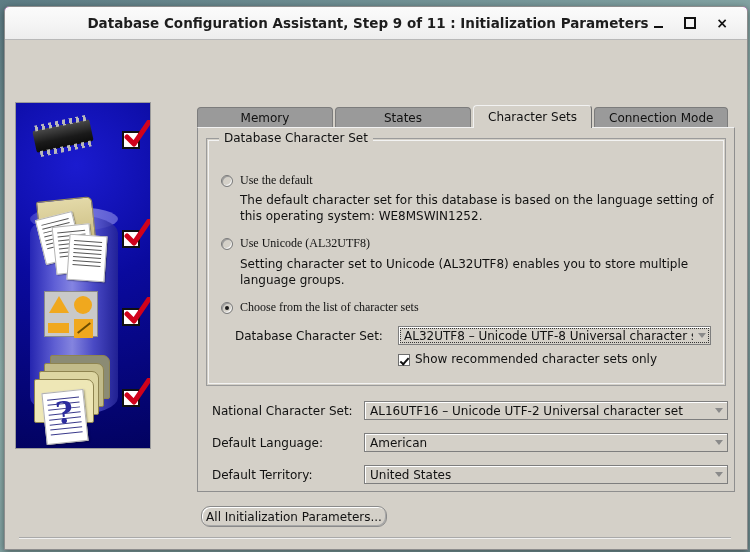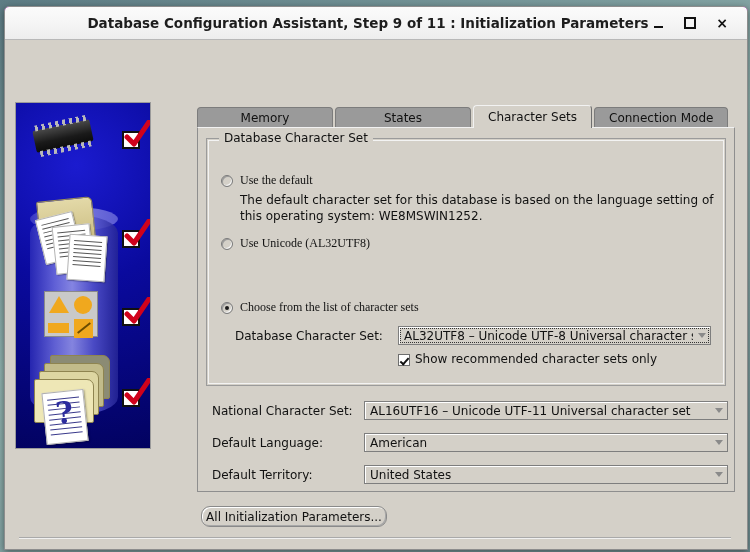--- a/index.html
+++ b/index.html
@@ -608,20 +608,21 @@
         <div class="radio-row" style="left:14px; top:34px;">
           <span class="radio"></span>
           <span class="radio-label">Use the default</span>
         </div>
         <div class="desc" style="left:33px; top:53px;">The default character set for this database is based on the language setting of this operating system: WE8MSWIN1252.</div>
 
         <div class="radio-row" style="left:14px; top:97px;">
           <span class="radio"></span>
           <span class="radio-label">Use Unicode (AL32UTF8)</span>
         </div>
+        <div class="desc" style="left:33px; top:117px;">Setting character set to Unicode (AL32UTF8) enables you to store multiple language groups.</div>
 
         <div class="radio-row" style="left:14px; top:161px;">
           <span class="radio checked"></span>
           <span class="radio-label">Choose from the list of character sets</span>
         </div>
 
         <div class="field-row" style="left:28px; top:187px; width:478px;">
           <span class="field-label" style="width:163px;">Database Character Set:</span>
           <span class="combo focused" style="width:313px;">
             <span class="combo-text">AL32UTF8 – Unicode UTF-8 Universal character set</span>
@@ -633,21 +634,21 @@
 
         <div class="checkrow" style="left:191px; top:213px;">
           <span class="checkbox checked"></span>
           <span class="checkrow-label">Show recommended character sets only</span>
         </div>
       </div>
 
       <div class="field-row" style="left:14px; top:273px; width:516px;">
         <span class="field-label" style="width:152px;">National Character Set:</span>
         <span class="combo" style="width:364px;">
-          <span class="combo-text">AL16UTF16 – Unicode UTF-11 Universal character set</span>
+          <span class="combo-text">AL16UTF16 – Unicode UTF-2 Universal character set</span>
           <span class="combo-arrow">
               <i></i>
             </span>
         </span>
       </div>
 
       <div class="field-row" style="left:14px; top:305px; width:516px;">
         <span class="field-label" style="width:152px;">Default Language:</span>
         <span class="combo" style="width:364px;">
           <span class="combo-text">American</span>

